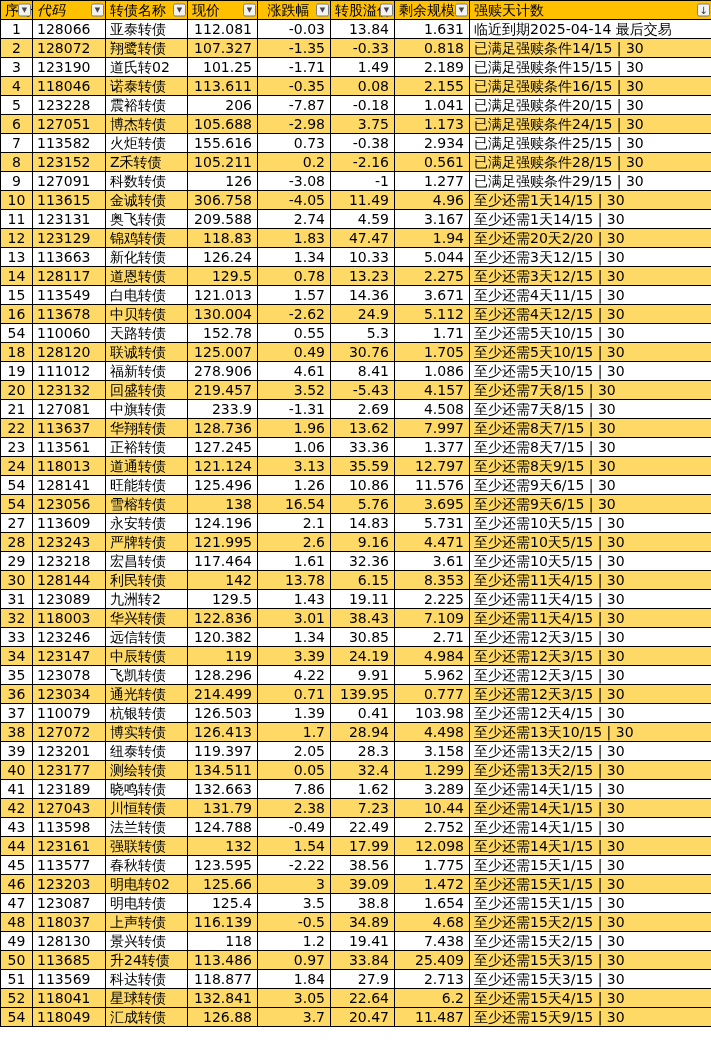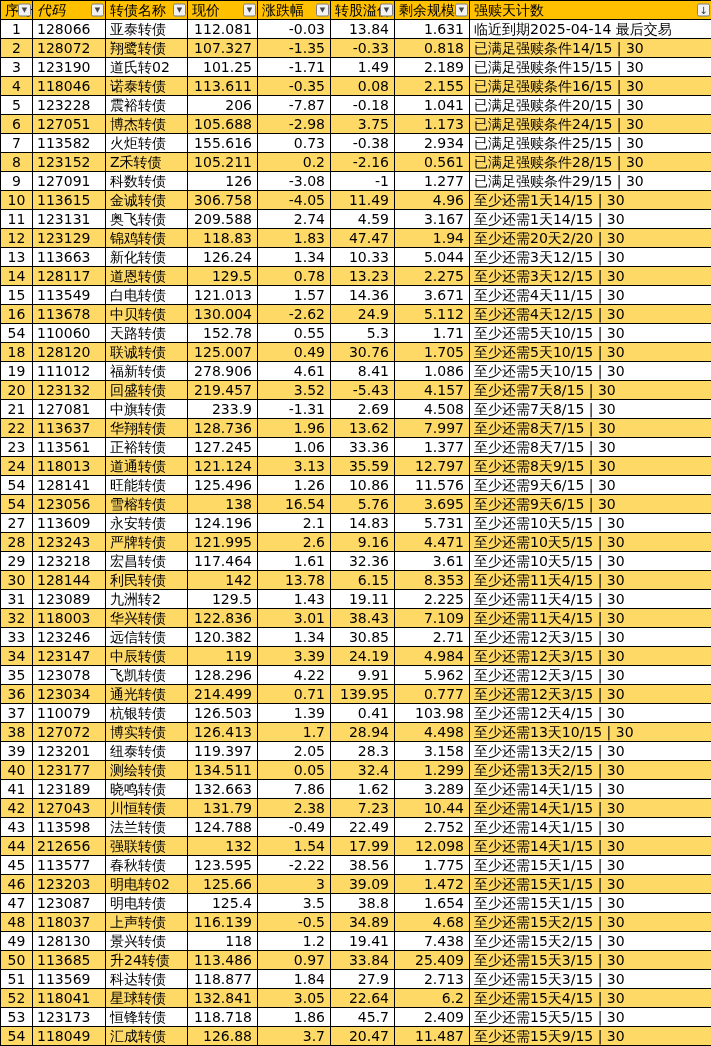--- a/index.html
+++ b/index.html
@@ -75,21 +75,21 @@
           </span></th>
         <th style="width: 73px; font-style: italic;"><span>代码</span><span class="filter-btn">
             <span class="ficon">▼</span>
           </span></th>
         <th style="width: 82px;"><span>转债名称</span><span class="filter-btn">
             <span class="ficon">▼</span>
           </span></th>
         <th style="width: 70px; margin-left: 23px;"><span>现价</span><span class="filter-btn">
             <span class="ficon">▼</span>
           </span></th>
-        <th style="width: 73px;"><span>涨跌幅</span><span class="filter-btn">
+        <th style="width: 73px; text-align: center;"><span>涨跌幅</span><span class="filter-btn">
             <span class="ficon">▼</span>
           </span></th>
         <th style="width: 64px;"><span>转股溢价</span><span class="filter-btn">
             <span class="ficon">▼</span>
           </span></th>
         <th style="width: 75px; margin-left: 45px;"><span>剩余规模</span><span class="filter-btn">
             <span class="ficon">▼</span>
           </span></th>
         <th style="width: 242px;"><span>强赎天计数</span><span class="filter-btn">
             <span class="ficon sort">↓</span>
@@ -522,21 +522,21 @@
         <td class="al-left">113598</td>
         <td class="al-left">法兰转债</td>
         <td class="al-right">124.788</td>
         <td class="al-right">-0.49</td>
         <td class="al-right">22.49</td>
         <td class="al-right">2.752</td>
         <td class="al-left">至少还需14天1/15 | 30</td>
       </tr>
       <tr class="stripe">
         <td class="al-center">44</td>
-        <td class="al-left">212656</td>
+        <td class="al-left">123161</td>
         <td class="al-left">强联转债</td>
         <td class="al-right">132</td>
         <td class="al-right">1.54</td>
         <td class="al-right">17.99</td>
         <td class="al-right">12.098</td>
         <td class="al-left">至少还需14天1/15 | 30</td>
       </tr>
       <tr>
         <td class="al-center">45</td>
         <td class="al-left">113577</td>
@@ -610,30 +610,20 @@
       <tr class="stripe">
         <td class="al-center">52</td>
         <td class="al-left">118041</td>
         <td class="al-left">星球转债</td>
         <td class="al-right">132.841</td>
         <td class="al-right">3.05</td>
         <td class="al-right">22.64</td>
         <td class="al-right">6.2</td>
         <td class="al-left">至少还需15天4/15 | 30</td>
       </tr>
-      <tr>
-        <td class="al-center">53</td>
-        <td class="al-left">123173</td>
-        <td class="al-left">恒锋转债</td>
-        <td class="al-right">118.718</td>
-        <td class="al-right">1.86</td>
-        <td class="al-right">45.7</td>
-        <td class="al-right">2.409</td>
-        <td class="al-left">至少还需15天5/15 | 30</td>
-      </tr>
       <tr class="stripe">
         <td class="al-center">54</td>
         <td class="al-left">118049</td>
         <td class="al-left">汇成转债</td>
         <td class="al-right">126.88</td>
         <td class="al-right">3.7</td>
         <td class="al-right">20.47</td>
         <td class="al-right">11.487</td>
         <td class="al-left">至少还需15天9/15 | 30</td>
       </tr>

